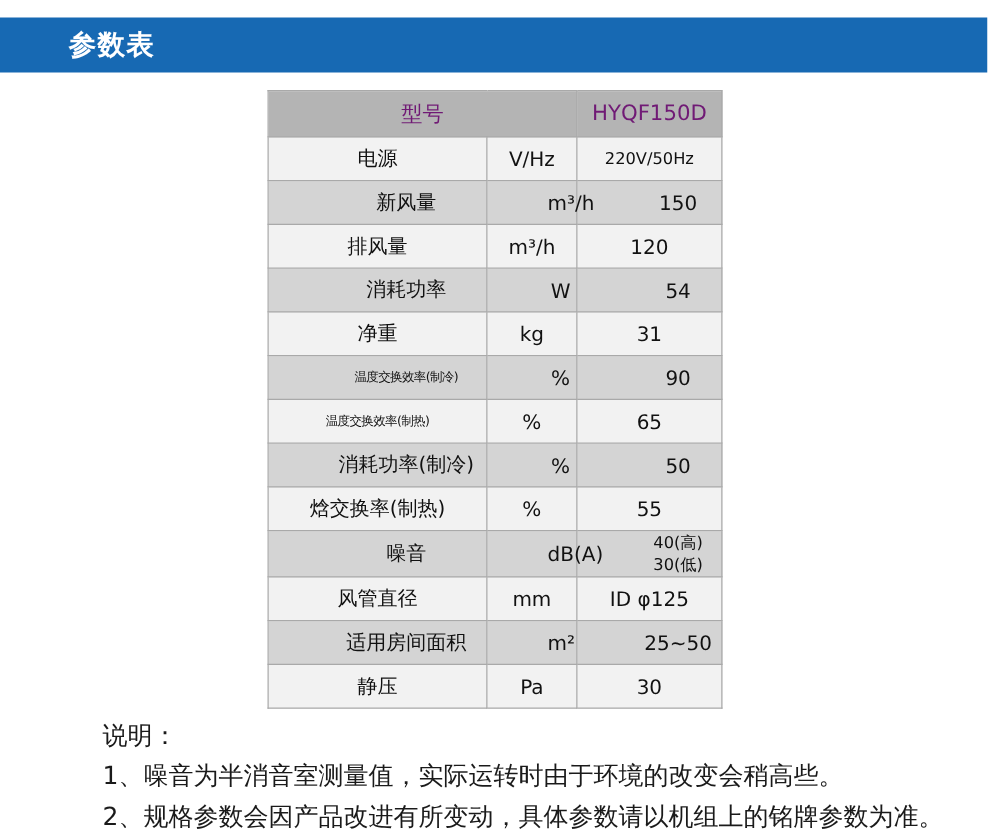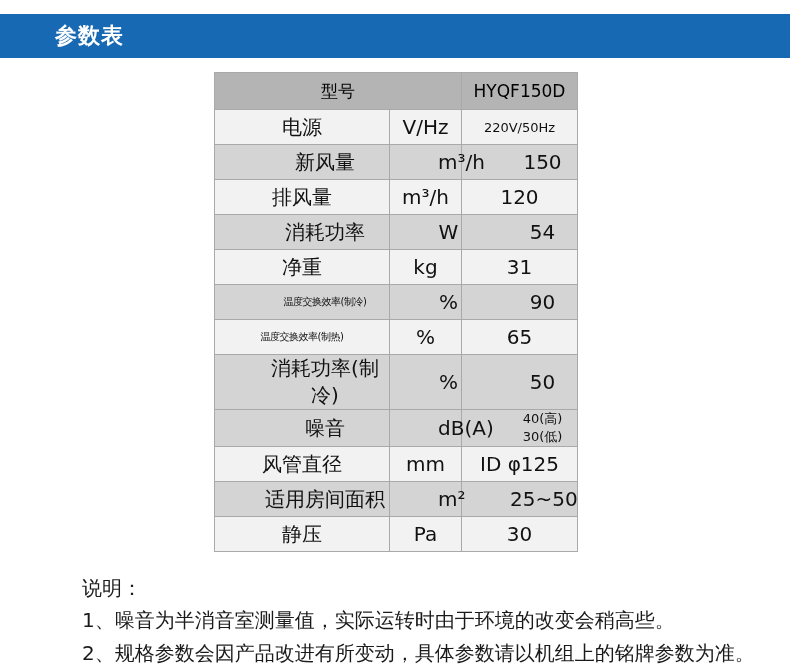--- a/index.html
+++ b/index.html
@@ -46,29 +46,29 @@
     border-collapse: collapse;
     table-layout: fixed;
     width: 363px;
   }
   table.spec-table td {
     border: 1px solid #a9a9a9;
     height: 34px;
     padding: 0 2px;
     text-align: center;
     vertical-align: middle;
-    font-size: 20px;
+    font-size: 16px;
     color: #111111;
     background: #f5f5f5;
   }
   table.spec-table tr.head td {
     background: #b4b4b4;
     font-size: 17px;
     height: 36px;
-    color: #000000;
+    color: #701a75;
   }
   table.spec-table tr.odd td {
     background: #d4d4d4;
     padding-left: 48px;
   }
   table.spec-table tr.even td {
     background: #f2f2f2;
   }
   .col-name { width: 175px; }
   .col-unit { width: 72px; }
@@ -157,20 +157,25 @@
           <td class="unit-cell">%</td>
           <td class="val-cell">65</td>
         </tr>
 
         <tr class="odd">
           <td class="name-cell">消耗功率(制冷)</td>
           <td class="unit-cell">%</td>
           <td class="val-cell">50</td>
         </tr>
 
+        <tr class="even">
+          <td class="name-cell">焓交换率(制热)</td>
+          <td class="unit-cell">%</td>
+          <td class="val-cell">55</td>
+        </tr>
 
         <tr class="odd">
           <td class="name-cell">噪音</td>
           <td class="unit-cell">dB(A)</td>
           <td class="val-cell small">40(高) 30(低)</td>
         </tr>
 
         <tr class="even">
           <td class="name-cell">风管直径</td>
           <td class="unit-cell">mm</td>

